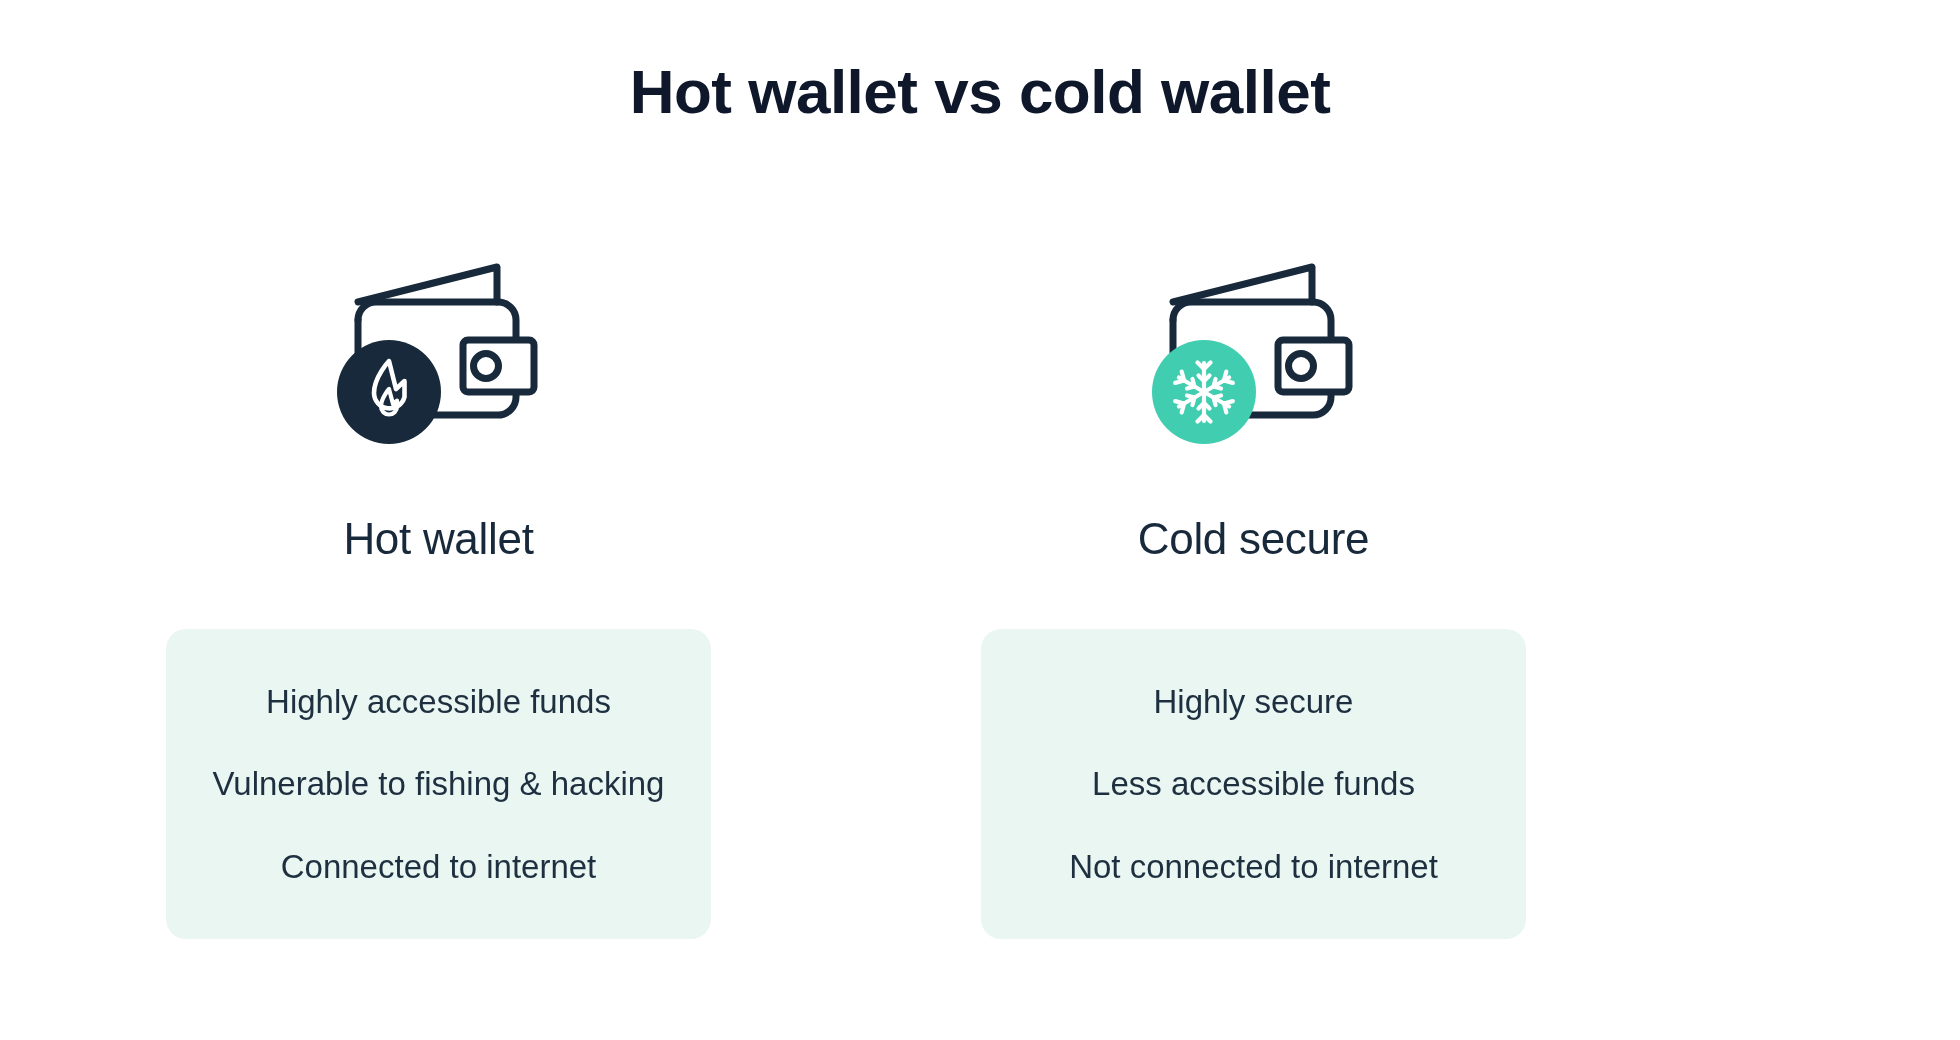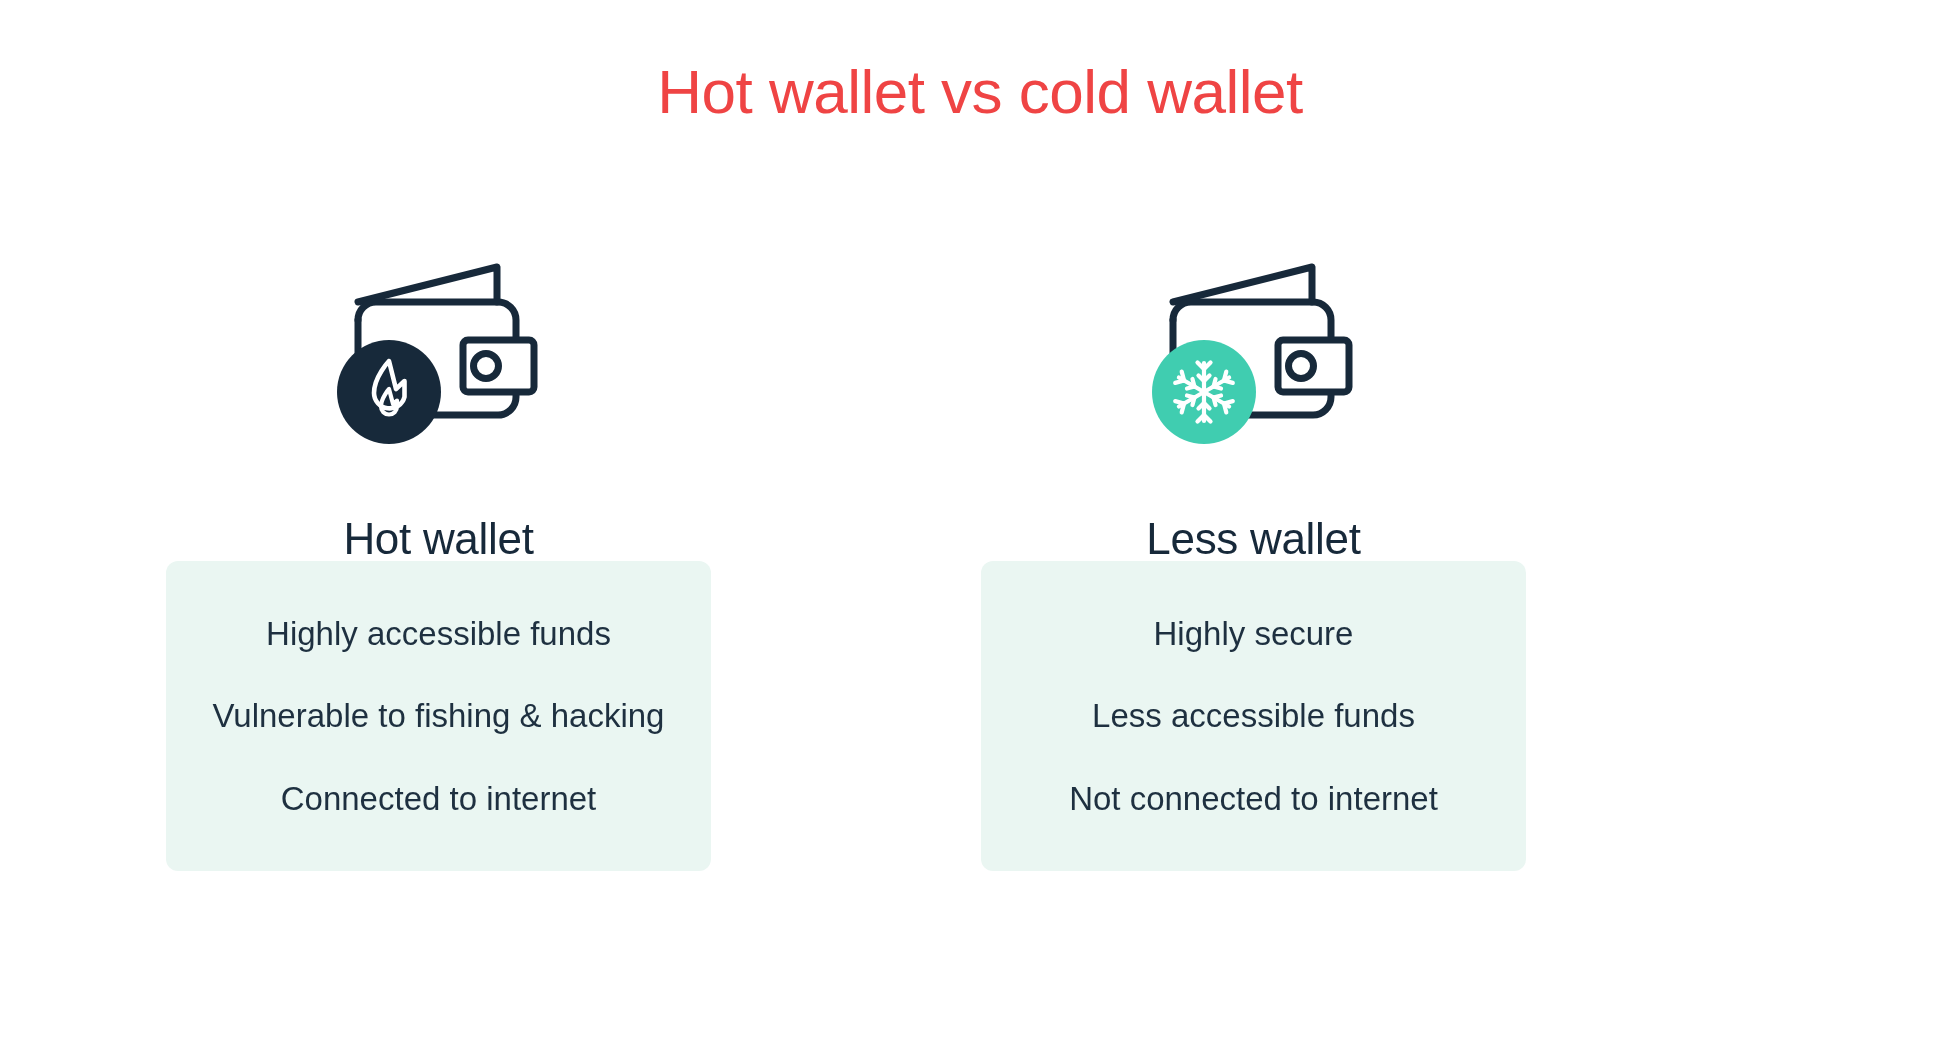--- a/index.html
+++ b/index.html
@@ -21,23 +21,23 @@
     box-sizing: border-box;
   }
 
   .page-title {
     position: absolute;
     top: 58px;
     left: 0;
     width: 1960px;
     text-align: center;
     font-size: 62px;
-    font-weight: 400;
+    font-weight: 700;
     letter-spacing: -0.5px;
-    color: #ef4444;
+    color: #0f172a;
     line-height: 1.1;
   }
 
   .columns {
     position: absolute;
     top: 255px;
     left: 0;
     width: 1692px;
     display: flex;
     justify-content: center;
@@ -61,24 +61,25 @@
   .wallet-label {
     margin-top: 66px;
     font-size: 44px;
     font-weight: 400;
     color: #17293a;
     letter-spacing: -0.3px;
     line-height: 1;
   }
 
   .feature-card {
+    margin-top: 68px;
     width: 100%;
     min-height: 310px;
     background: #eaf6f2;
-    border-radius: 12px;
+    border-radius: 20px;
     box-sizing: border-box;
     padding: 52px 26px;
     display: flex;
     flex-direction: column;
     justify-content: space-between;
     align-items: center;
   }
 
   .feature-item {
     font-size: 33px;
@@ -169,21 +170,21 @@
               <line x1="55" y1="160" x2="61.5" y2="166.5"></line>
               <line x1="55" y1="126" x2="49.5" y2="120.5"></line>
               <line x1="55" y1="126" x2="60.5" y2="120.5"></line>
               <line x1="55" y1="148" x2="49.5" y2="153.5"></line>
               <line x1="55" y1="148" x2="60.5" y2="153.5"></line>
             </g>
           </g>
         </g>
       </svg>
 
-      <div class="wallet-label">Less wallet</div>
+      <div class="wallet-label">Cold secure</div>
 
       <div class="feature-card">
         <div class="feature-item">Highly secure</div>
         <div class="feature-item">Less accessible funds</div>
         <div class="feature-item">Not connected to internet</div>
       </div>
     </div>
 
   </div>
 </div>

